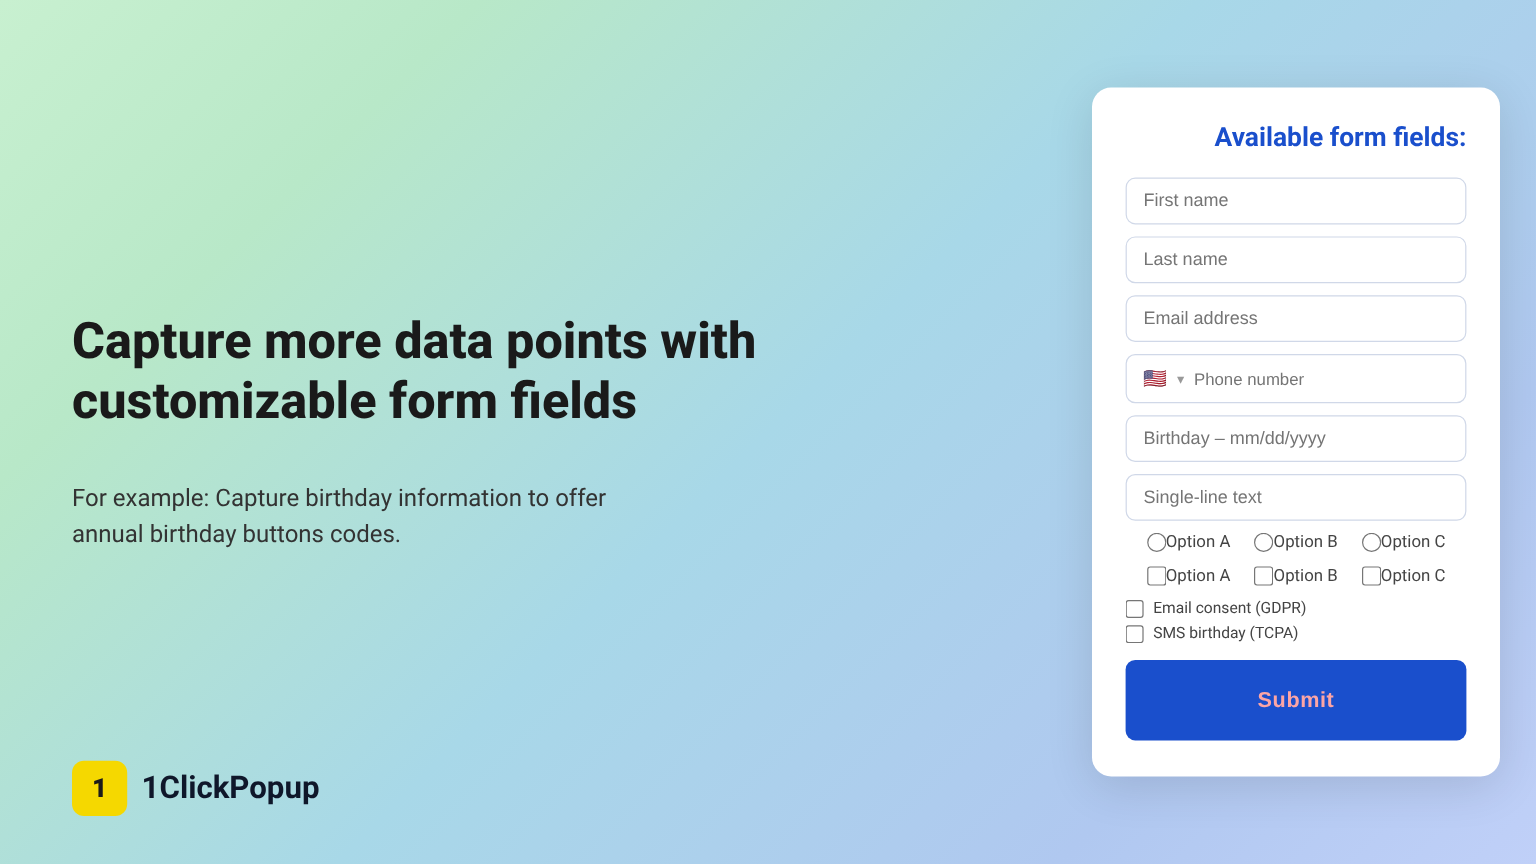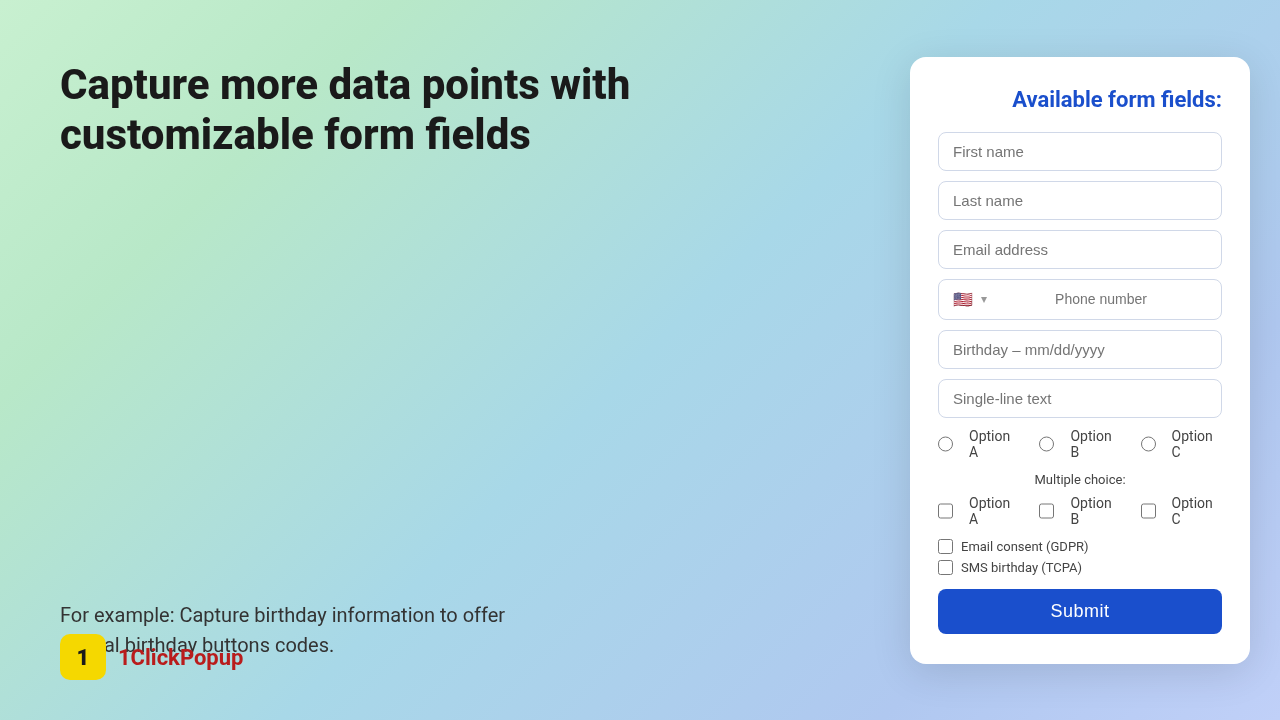--- a/index.html
+++ b/index.html
@@ -18,21 +18,21 @@
       inset: 0;
       background: linear-gradient(135deg, #c8f0d0 0%, #b8e8c8 20%, #a8d8e8 50%, #b0c8f0 80%, #c0d0f8 100%);
     }
 
     .left-panel {
       position: relative;
       z-index: 1;
       flex: 1;
       display: flex;
       flex-direction: column;
-      justify-content: space-between;
+      justify-content: center;
       padding: 60px 60px 60px 60px;
     }
 
     .headline {
       font-size: 42px;
       font-weight: 800;
       color: #1a1a1a;
       line-height: 1.2;
       margin-bottom: 40px;
     }
@@ -60,23 +60,23 @@
       border-radius: 10px;
       display: flex;
       align-items: center;
       justify-content: center;
       font-size: 22px;
       font-weight: 900;
       color: #1a1a1a;
     }
 
     .logo-text {
-      font-size: 22px;
+      font-size: 26px;
       font-weight: 700;
-      color: #b91c1c;
+      color: #0f172a;
     }
 
     .right-panel {
       position: relative;
       z-index: 1;
       width: 400px;
       display: flex;
       align-items: center;
       justify-content: center;
       padding: 30px 30px;
@@ -130,21 +130,20 @@
       font-size: 12px;
     }
 
     .phone-input {
       border: none;
       outline: none;
       font-size: 14px;
       color: #ef4444;
       flex: 1;
       background: transparent;
-      text-align: center;
     }
 
     .radio-section, .checkbox-section {
       margin-bottom: 12px;
     }
 
     .section-label {
       text-align: center;
       font-size: 13px;
       color: #444;
@@ -154,21 +153,21 @@
     .options-row {
       display: flex;
       justify-content: center;
       gap: 20px;
       align-items: center;
     }
 
     .option-item {
       display: flex;
       align-items: center;
-      gap: 16px;
+      gap: 0;
       font-size: 14px;
       color: #444;
     }
 
     .option-item input[type="radio"],
     .option-item input[type="checkbox"] {
       width: 16px;
       height: 16px;
       cursor: pointer;
     }
@@ -188,26 +187,26 @@
 
     .consent-item input[type="checkbox"] {
       width: 15px;
       height: 15px;
       cursor: pointer;
     }
 
     .submit-btn {
       width: 100%;
       background: #1a4fcc;
-      color: #ffffff;
+      color: #fca5a5;
       border: none;
       border-radius: 8px;
-      padding: 12px;
+      padding: 23px;
       font-size: 18px;
-      font-weight: 400;
+      font-weight: 700;
       cursor: pointer;
       letter-spacing: 0.5px;
     }
   </style>
 </head>
 <body>
 
 <div class="background"></div>
 
 <div class="left-panel">
@@ -248,21 +247,20 @@
           <span>Option B</span>
         </label>
         <label class="option-item">
           <input type="radio" name="radio_group" style="">
           <span>Option C</span>
         </label>
       </div>
     </div>
 
     <div class="checkbox-section">
-      <div class="section-label">Multiple choice:</div>
       <div class="options-row">
         <label class="option-item">
           <input type="checkbox" style="">
           <span>Option A</span>
         </label>
         <label class="option-item">
           <input type="checkbox" style="">
           <span>Option B</span>
         </label>
         <label class="option-item">

